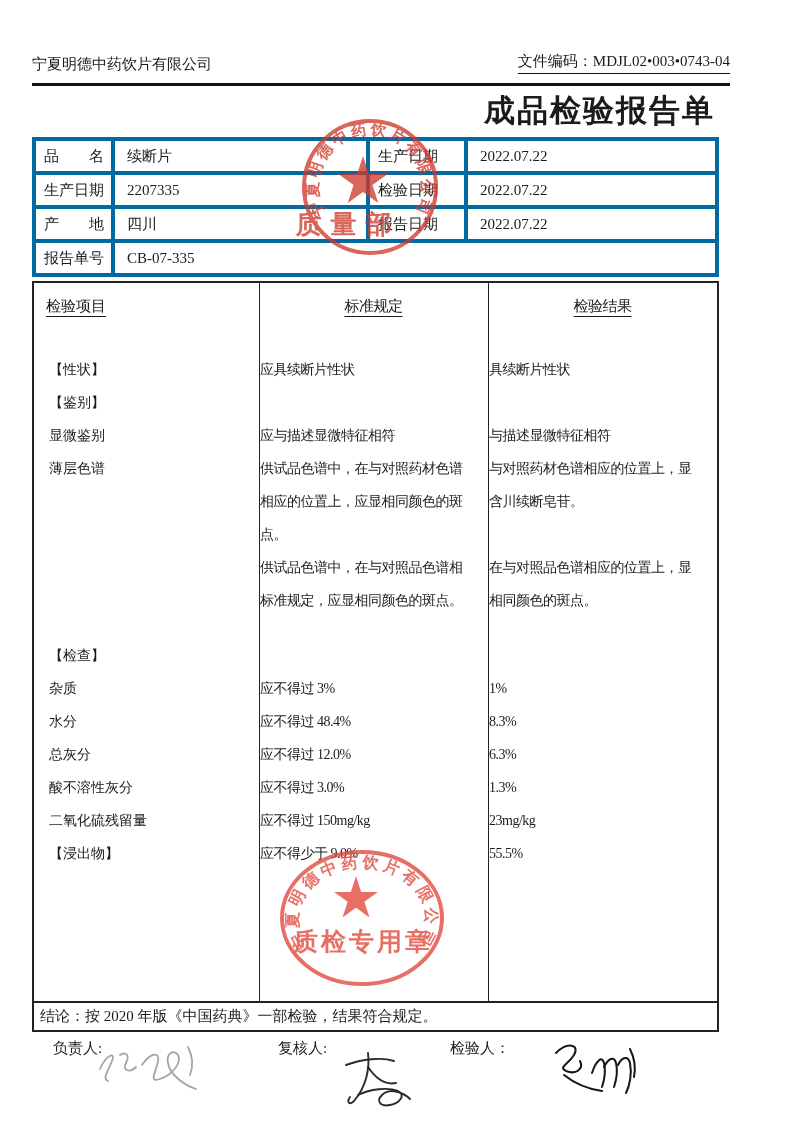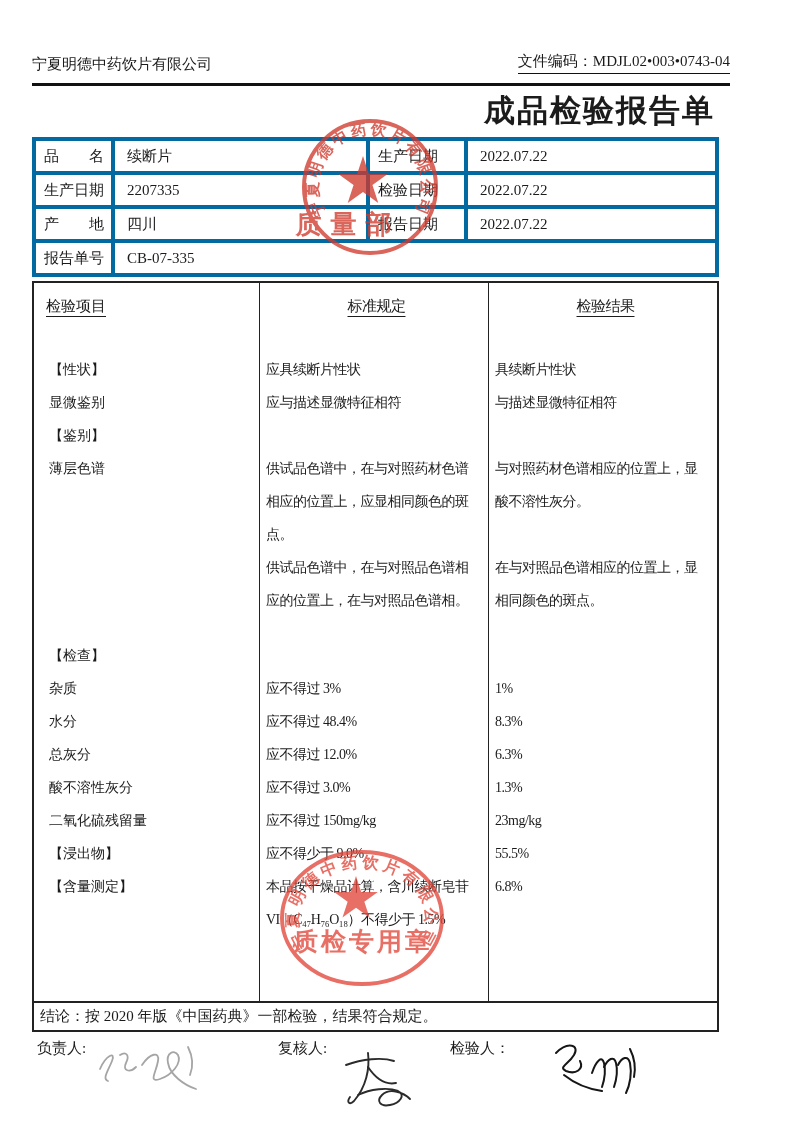--- a/index.html
+++ b/index.html
@@ -22,21 +22,21 @@
   table.info{border:2px solid #222;}
   table.info td{border:4px solid #0369a1;height:30px;font-size:15px;
                 padding:0 0 0 8px;vertical-align:middle;}
   table.info td.val{padding-left:12px;}
 
   
   .main-table{width:687px;height:722px;border:2px solid #222;box-sizing:border-box;
               display:flex;flex-direction:column;margin-top:4px;}
   .mrow{display:grid;grid-template-columns:225px 229px 229px;flex:0 0 auto;}
   .mrow .ci{padding-left:15px;}
-  .mrow .cs,.mrow .cr{border-left:1px solid #222;padding-left:6px;padding-right:1px;
+  .mrow .cs,.mrow .cr{border-left:1px solid #222;padding-left:0;padding-right:1px;
                       white-space:pre-line;letter-spacing:-0.5px;font-family:Liberation Serif, serif;}
   .mrow>div{font-size:14px;line-height:33px;overflow:hidden;}
   .h-header{height:70px;}
   .h-header>div{line-height:22px;padding-top:12px;font-size:15px;letter-spacing:0;}
   .h-header .cs,.h-header .cr{text-align:center;white-space:normal;}
   .h-header .ci{padding-left:12px;}
   .h-header u{text-decoration:underline;text-underline-offset:5px;}
   .h1x{height:33px;} .h-para1{height:99px;} .h-para2{height:88px;} .h-2l{height:66px;}
   .mrow.filler{flex:1 1 auto;}
 
@@ -104,41 +104,41 @@
         <div class="cs"><u>标准规定</u></div>
         <div class="cr"><u>检验结果</u></div>
       </div>
 
       <div class="mrow h1x">
         <div class="ci">【性状】</div>
         <div class="cs">应具续断片性状</div>
         <div class="cr">具续断片性状</div>
       </div>
       <div class="mrow h1x">
+        <div class="ci">【鉴别】</div>
+        <div class="cs"></div>
+        <div class="cr"></div>
+      </div>
+      <div class="mrow h1x">
         <div class="ci">显微鉴别</div>
         <div class="cs">应与描述显微特征相符</div>
         <div class="cr">与描述显微特征相符</div>
-      </div>
-      <div class="mrow h1x">
-        <div class="ci">【鉴别】</div>
-        <div class="cs"></div>
-        <div class="cr"></div>
       </div>
       <div class="mrow h-para1">
         <div class="ci">薄层色谱</div>
         <div class="cs">供试品色谱中，在与对照药材色谱
 相应的位置上，应显相同颜色的斑
 点。</div>
         <div class="cr">与对照药材色谱相应的位置上，显
-酸不溶性灰分。</div>
+含川续断皂苷。</div>
       </div>
       <div class="mrow h-para2">
         <div class="ci"></div>
         <div class="cs">供试品色谱中，在与对照品色谱相
-应的位置上，在与对照品色谱相。</div>
+标准规定，应显相同颜色的斑点。</div>
         <div class="cr">在与对照品色谱相应的位置上，显
 相同颜色的斑点。</div>
       </div>
       <div class="mrow h1x">
         <div class="ci">【检查】</div>
         <div class="cs"></div>
         <div class="cr"></div>
       </div>
       <div class="mrow h1x">
         <div class="ci">杂质</div>
@@ -162,38 +162,32 @@
       </div>
       <div class="mrow h1x">
         <div class="ci">二氧化硫残留量</div>
         <div class="cs">应不得过 150mg/kg</div>
         <div class="cr">23mg/kg</div>
       </div>
       <div class="mrow h1x">
         <div class="ci">【浸出物】</div>
         <div class="cs">应不得少于 9.0%</div>
         <div class="cr">55.5%</div>
-      </div>
-      <div class="mrow h-2l">
-        <div class="ci">【含量测定】</div>
-        <div class="cs">本品按干燥品计算，含川续断皂苷
-VI（C₄₇H₇₆O₁₈）不得少于 1.5%</div>
-        <div class="cr">6.8%</div>
       </div>
       <div class="mrow filler">
         <div class="ci"></div>
         <div class="cs"></div>
         <div class="cr"></div>
       </div>
     </div>
 
     <div class="conclusion">结论：按 2020 年版《中国药典》一部检验，结果符合规定。</div>
 
     <div class="signatures">
-      <span class="sig-label" style="left:5px">负责人:</span>
+      <span class="sig-label" style="left:21px">负责人:</span>
       <svg class="sig" style="left:58px;top:4px" width="130" height="58" viewBox="0 0 130 58">
         <g fill="none" stroke="#a5a5a5" stroke-width="1.8" stroke-linecap="round">
           <path d="M10 28 C16 14 26 10 22 20 C18 30 12 38 18 40"></path>
           <path d="M30 14 C36 10 40 14 36 22 C32 30 40 32 46 26"></path>
           <path d="M52 24 C60 12 70 10 68 20 C66 32 58 42 70 38 C82 34 92 22 88 14 C84 8 76 12 78 22 C80 34 94 44 106 48"></path>
           <path d="M98 6 C102 14 104 24 100 34"></path>
         </g>
       </svg>
 
       <span class="sig-label" style="left:246px">复核人:</span>

